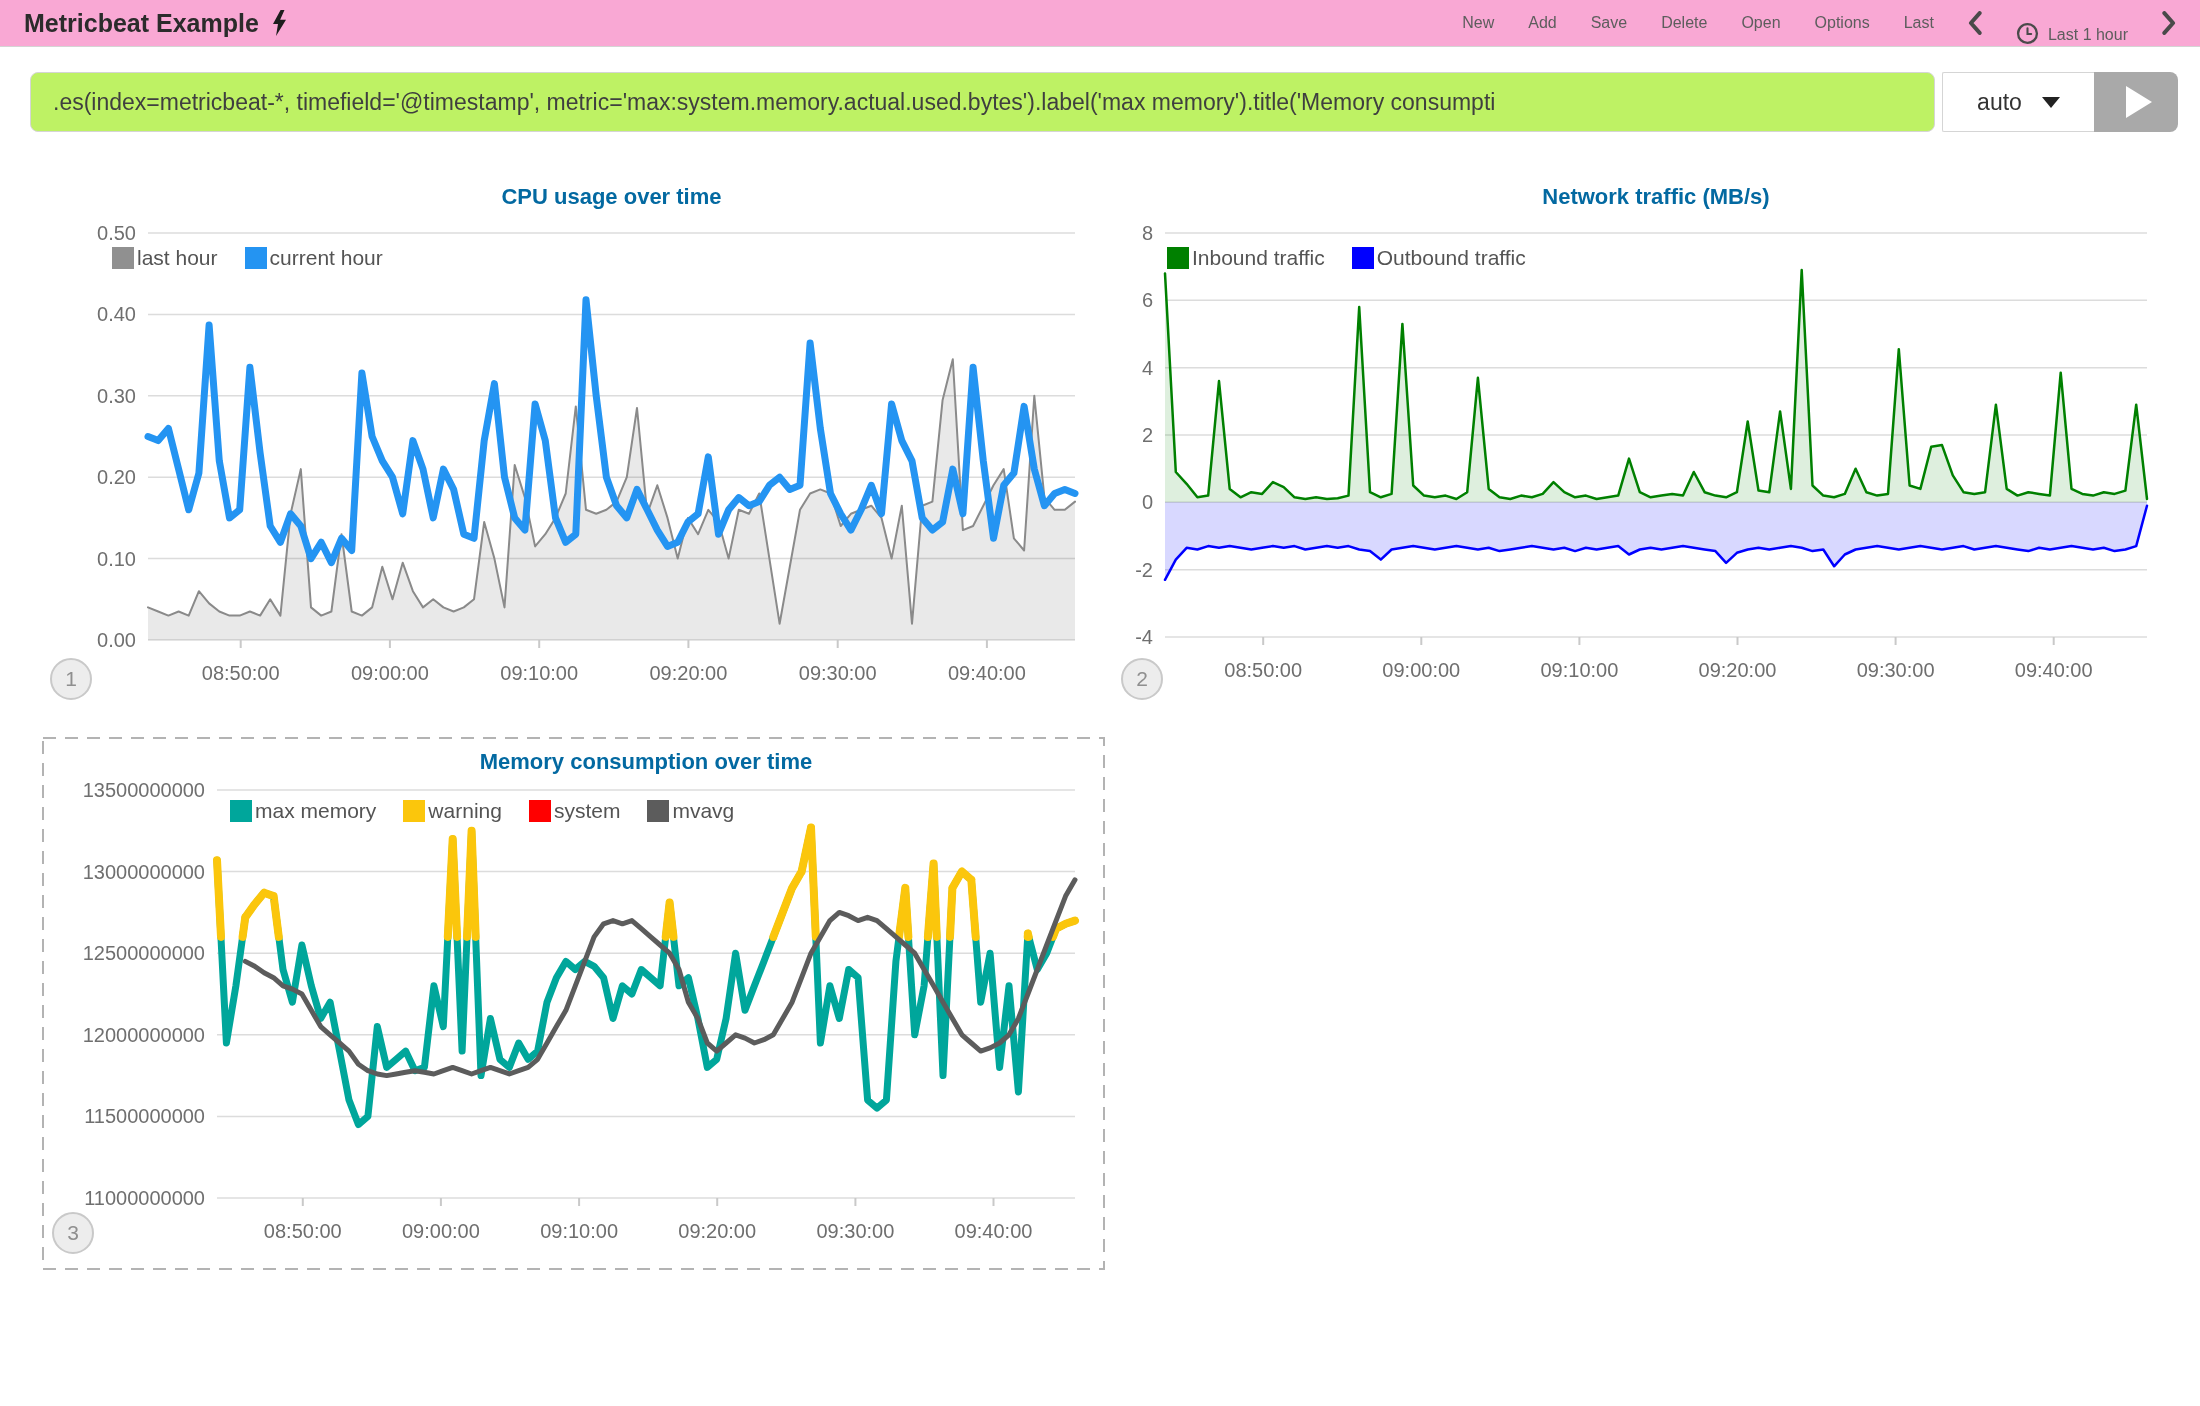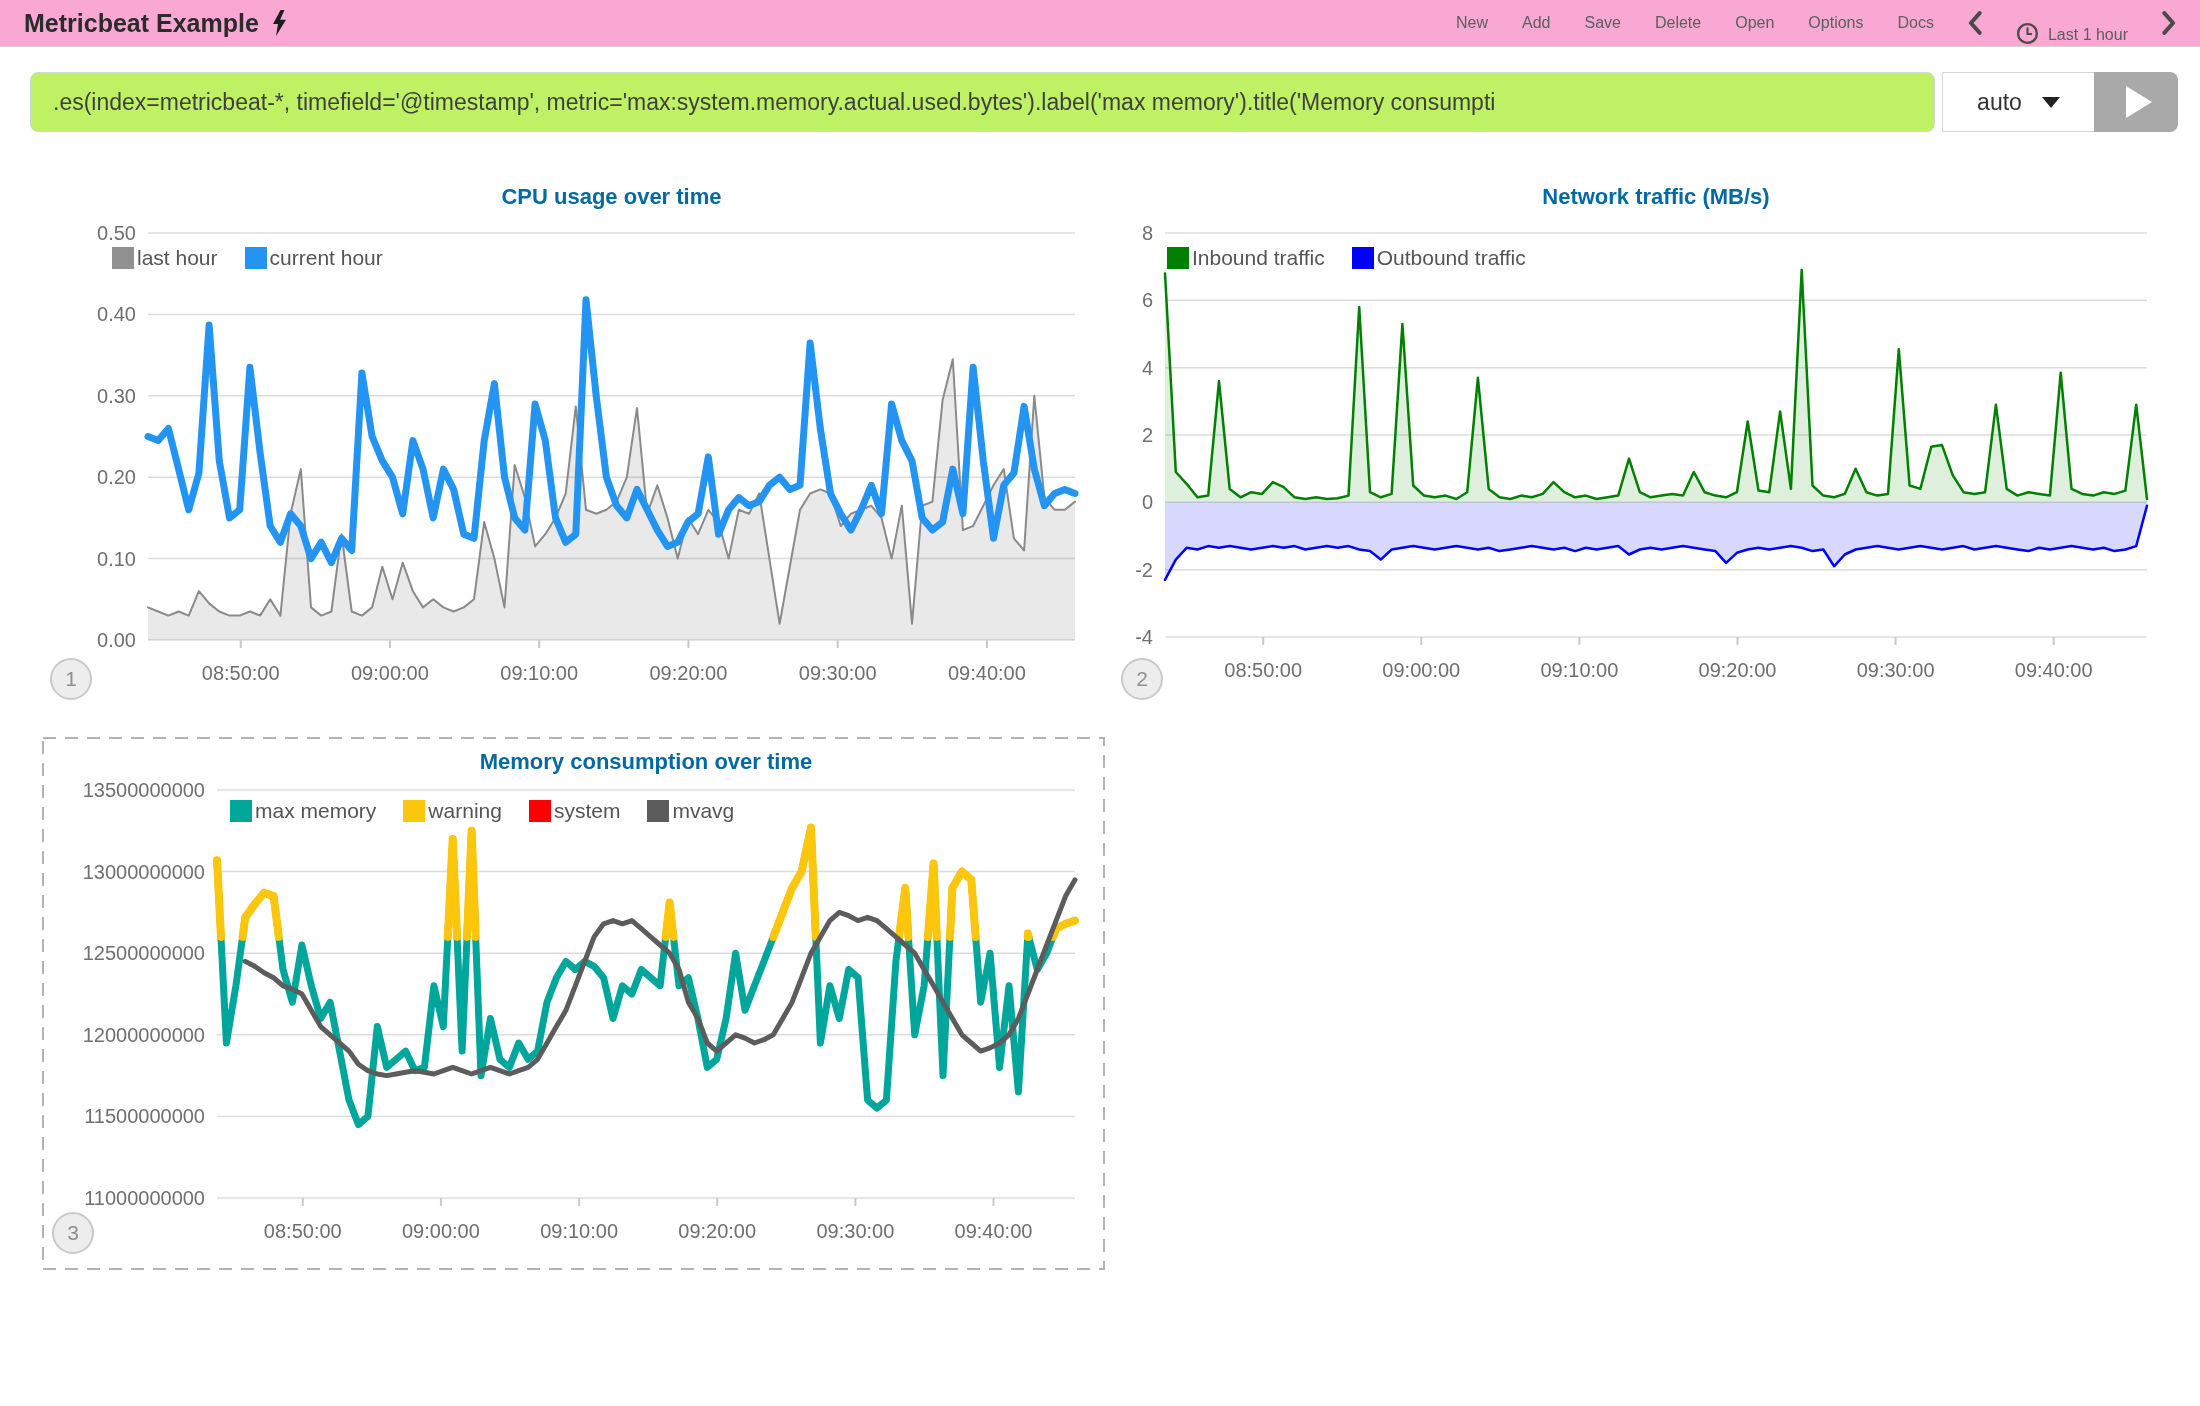--- a/index.html
+++ b/index.html
@@ -72,21 +72,21 @@
           <path d="M8 0 L1 13 L5.6 13 L3.8 24 L13 9 L7.6 9 L11.6 0 Z" fill="#1d1d1d"></path>
         </svg>
     </span>
     <div class="tb-menu">
       <span class="tb-item">New</span>
       <span class="tb-item">Add</span>
       <span class="tb-item">Save</span>
       <span class="tb-item">Delete</span>
       <span class="tb-item">Open</span>
       <span class="tb-item">Options</span>
-      <span class="tb-item">Docs</span>
+      <span class="tb-item">Last</span>
       <span class="chev">
         <svg width="14" height="24" viewBox="0 0 12 20">
             <path d="M10 1.5 L2.5 10 L10 18.5" stroke="#4a4a4a" stroke-width="3.4" fill="none" stroke-linecap="round" stroke-linejoin="round"></path>
           </svg>
       </span>
       <span class="time-group">
         <span>
           <svg width="23" height="23" viewBox="0 0 20 20">
               <circle cx="10" cy="10" r="8.2" stroke="#4a4a4a" stroke-width="2" fill="none"></circle>
               <path d="M10 5.4 L10 10.4 L13.2 10.4" stroke="#4a4a4a" stroke-width="1.8" fill="none" stroke-linecap="round"></path>

